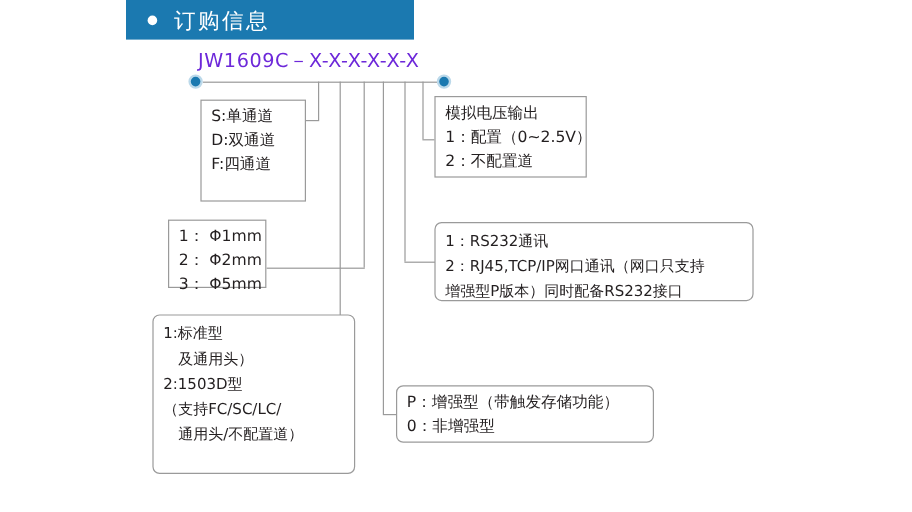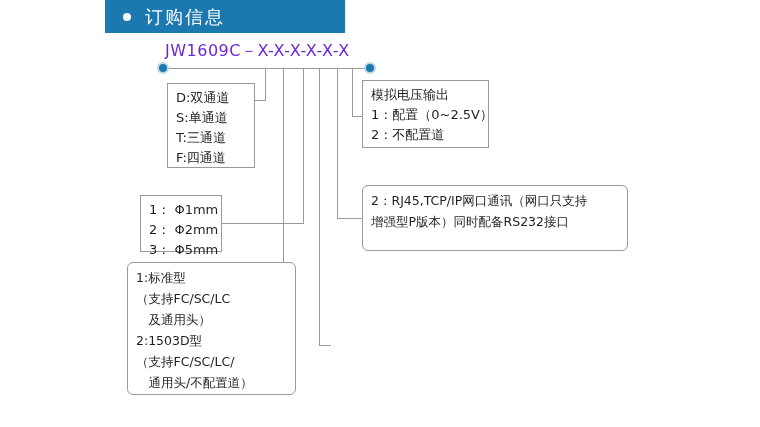--- a/index.html
+++ b/index.html
@@ -51,21 +51,21 @@
     color:#231f20;
     font-size:13px;line-height:20px;
     padding:4px 8px;
   }
   .box.round{border-radius:6px;}
   .box .ln{white-space:nowrap;}
   .cjk{font-family:"DejaVu Sans","Liberation Sans",sans-serif;}
 
   
   #box-channel{left:167px;top:83px;width:88px;height:85px;}
-  #box-fiber{left:140px;top:195px;width:82px;height:57px;}
+  #box-fiber{left:140px;top:183px;width:82px;height:57px;}
   #box-type{left:127px;top:262px;width:169px;height:133px;font-size:12.5px;line-height:21px;}
 
   #box-analog{left:362px;top:80px;width:127px;height:68px;}
   #box-comm{left:362px;top:185px;width:266px;height:66px;font-size:12.5px;line-height:21px;}
   #box-enhance{left:330px;top:321px;width:215px;height:48px;}
 </style>
 </head>
 <body>
 
 <div id="stage">
@@ -91,46 +91,49 @@
   <div class="hline" style="left:255px;top:100px;width:11px;height:1px;"></div>
   <div class="hline" style="left:222px;top:223px;width:82px;height:1px;"></div>
   <div class="hline" style="left:282px;top:345px;width:2px;height:1px;"></div>
   <div class="hline" style="left:282px;top:328px;width:2px;height:1px;"></div>
   <div class="vline" style="left:283px;top:328px;width:1px;height:17px;"></div>
   <div class="hline" style="left:352px;top:116px;width:11px;height:1px;"></div>
   <div class="hline" style="left:337px;top:218px;width:26px;height:1px;"></div>
   <div class="hline" style="left:319px;top:345px;width:12px;height:1px;"></div>
 
   <div class="box" id="box-channel">
+    <div class="ln cjk">S:单通道</div>
     <div class="ln cjk">D:双通道</div>
-    <div class="ln cjk">S:单通道</div>
-    <div class="ln cjk">T:三通道</div>
     <div class="ln cjk">F:四通道</div>
   </div>
 
   <div class="box" id="box-fiber">
     <div class="ln cjk">1： Φ1mm</div>
     <div class="ln cjk">2： Φ2mm</div>
     <div class="ln cjk">3： Φ5mm</div>
   </div>
 
   <div class="box round" id="box-type">
     <div class="ln cjk">1:标准型</div>
-    <div class="ln cjk">（支持FC/SC/LC</div>
     <div class="ln cjk">　及通用头）</div>
     <div class="ln cjk">2:1503D型</div>
     <div class="ln cjk">（支持FC/SC/LC/</div>
     <div class="ln cjk">　通用头/不配置道）</div>
   </div>
 
   <div class="box" id="box-analog">
     <div class="ln cjk">模拟电压输出</div>
     <div class="ln cjk">1：配置（0~2.5V）</div>
     <div class="ln cjk">2：不配置道</div>
   </div>
 
   <div class="box round" id="box-comm">
+    <div class="ln cjk">1：RS232通讯</div>
     <div class="ln cjk">2：RJ45,TCP/IP网口通讯（网口只支持</div>
     <div class="ln cjk">增强型P版本）同时配备RS232接口</div>
   </div>
 
+  <div class="box round" id="box-enhance">
+    <div class="ln cjk">P：增强型（带触发存储功能）</div>
+    <div class="ln cjk">0：非增强型</div>
+  </div>
 
 </div>
 
 </body></html>

